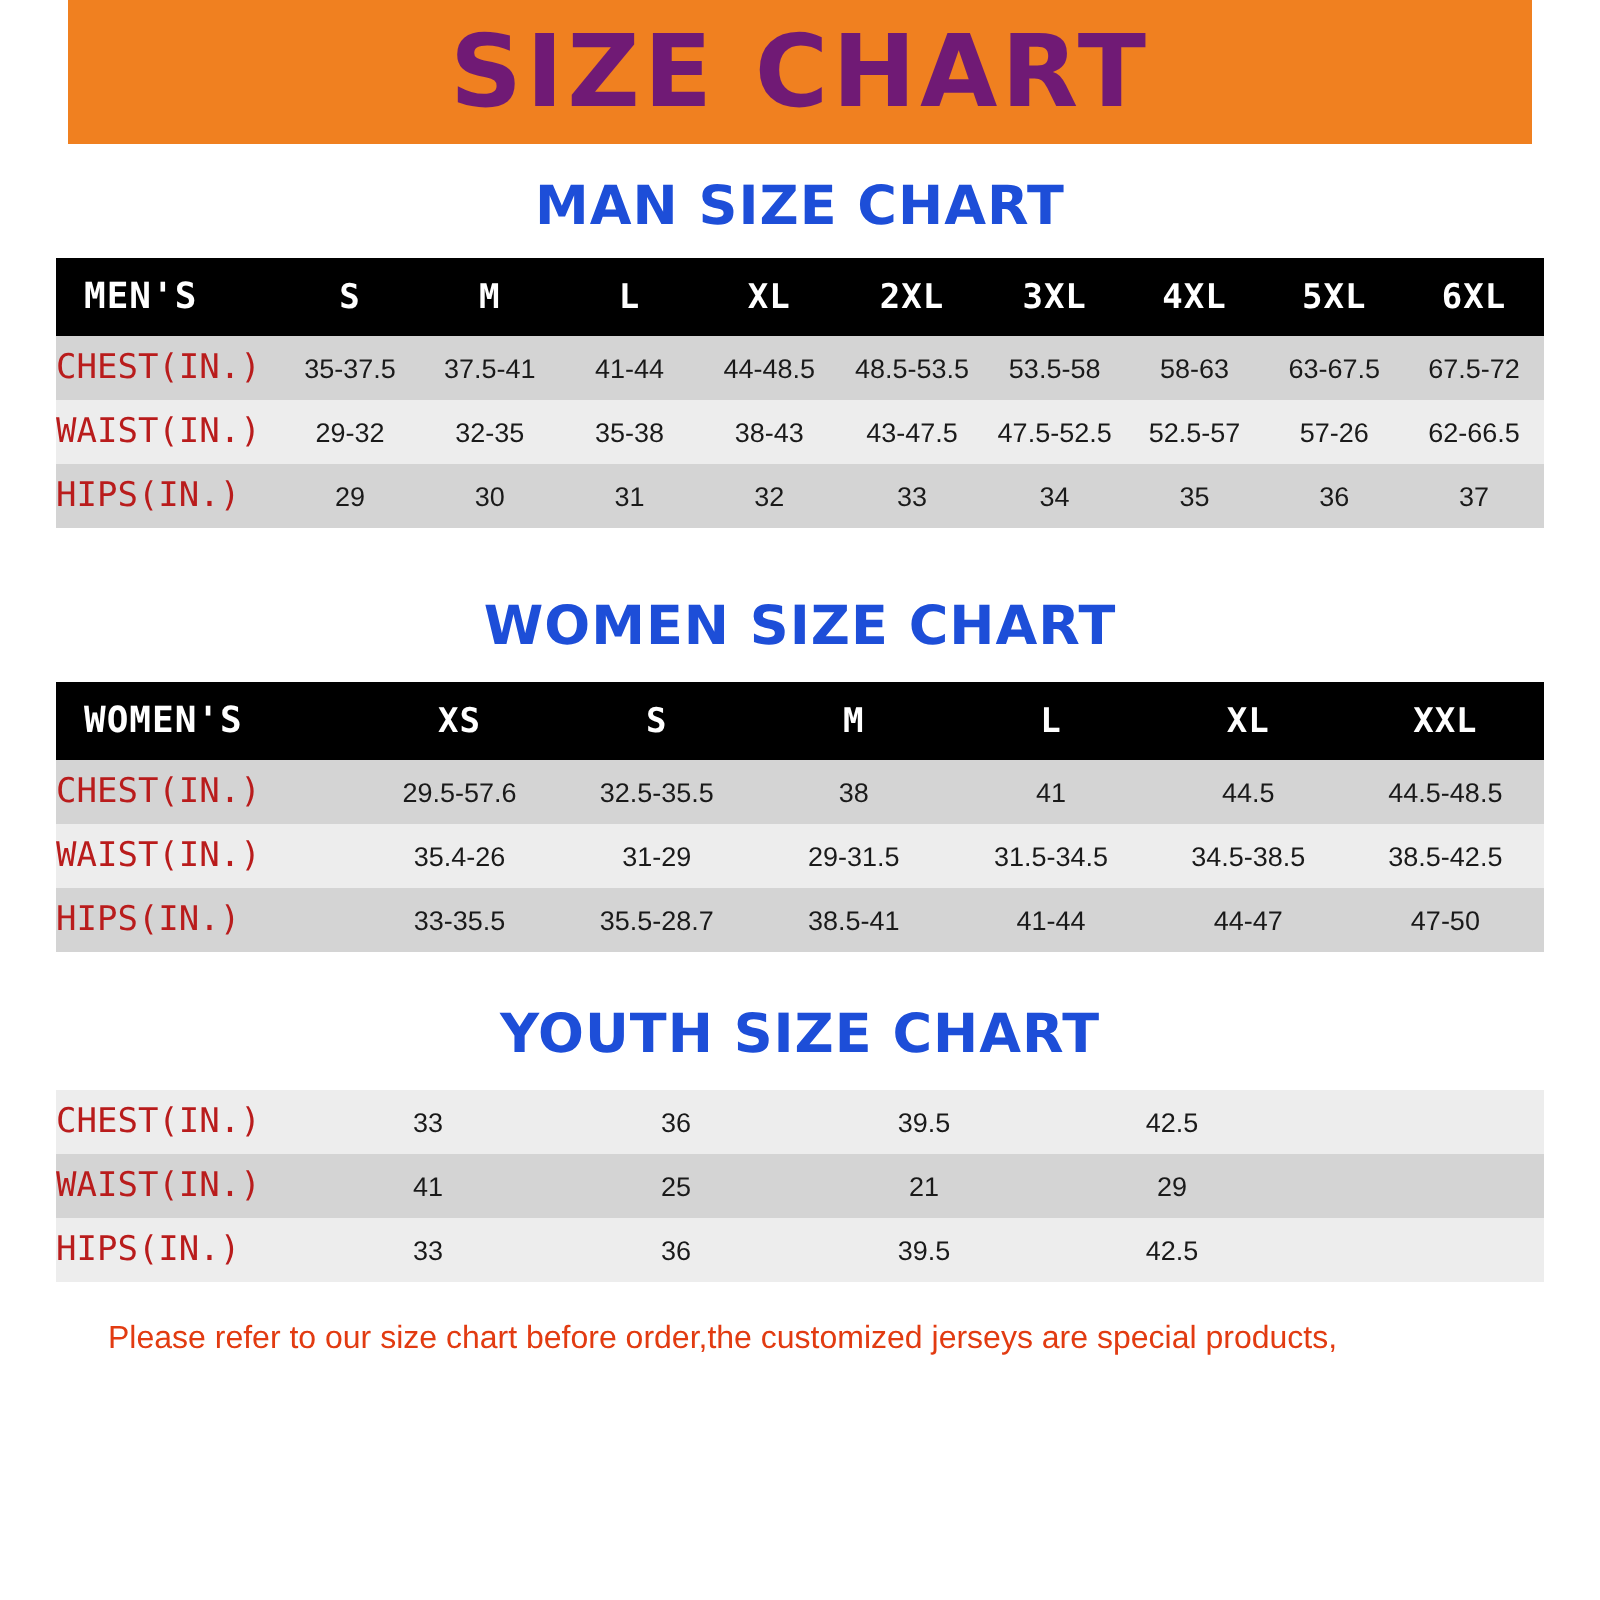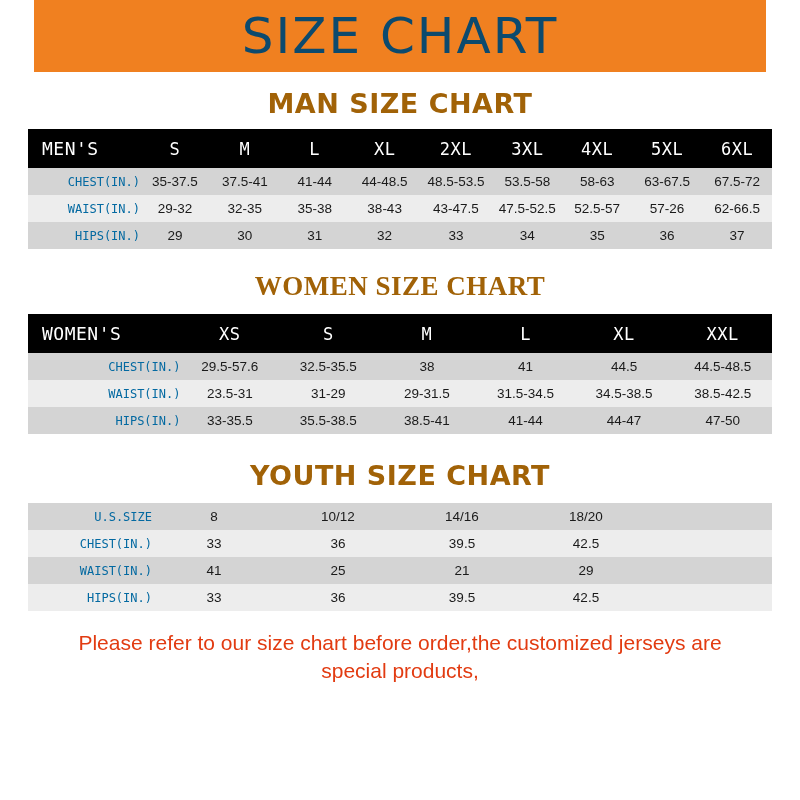--- a/index.html
+++ b/index.html
@@ -40,90 +40,90 @@
   .header-band .white-block-right {
     position: absolute;
     right: 0;
     top: 0;
     width: 34px;
     height: 72px;
     background: #ffffff;
   }
   .header-title {
     font-family: "DejaVu Sans", sans-serif;
-    font-weight: normal;
+    font-weight: bold;
     font-size: 50px;
     letter-spacing: 2px;
-    color: #0c4a6e;
+    color: #701a75;
     line-height: 1;
     position: relative;
     z-index: 2;
   }
   .content {
     padding: 0 28px;
     box-sizing: border-box;
   }
   .section-title {
     text-align: center;
     font-family: "DejaVu Sans", sans-serif;
     font-weight: bold;
     font-size: 27px;
-    color: #a16207;
+    color: #1d4ed8;
     letter-spacing: 0.5px;
   }
   .sec-man .section-title { margin: 16px 0 10px 0; }
-  .sec-women .section-title { margin: 22px 0 12px 0; font-family: Liberation Serif, serif; }
+  .sec-women .section-title { margin: 34px 0 12px 0; }
   .sec-youth .section-title { margin: 26px 0 12px 0; }
 
   table.size-table {
     width: 100%;
     border-collapse: collapse;
     table-layout: fixed;
   }
   table.size-table tr.head-row {
     background: #000000;
   }
   table.size-table tr.head-row th {
     color: #ffffff;
     font-family: "DejaVu Sans Mono", monospace;
-    font-weight: normal;
+    font-weight: bold;
     font-size: 17px;
     padding: 9px 0;
     text-align: center;
     letter-spacing: 0.5px;
   }
   table.size-table tr.head-row th.first-col {
     text-align: left;
     padding-left: 14px;
     font-size: 18px;
   }
   table.size-table td {
     text-align: center;
     font-size: 13.5px;
     color: #1a1a1a;
     padding: 6px 0;
     font-family: "Liberation Sans", sans-serif;
   }
   table.size-table td.first-col {
     font-family: "DejaVu Sans Mono", monospace;
-    font-size: 12px;
+    font-size: 17px;
     letter-spacing: 0px;
-    text-align: right;
-    color: #0369a1;
+    text-align: left;
+    color: #b91c1c;
   }
   table.size-table tr.band-dark { background: #d4d4d4; }
   table.size-table tr.band-light { background: #ededed; }
 
   .footer-note {
     margin-top: 18px;
     padding: 0 26px;
     color: #e23b11;
-    font-size: 21px;
+    font-size: 16px;
     line-height: 1.35;
-    text-align: center;
+    text-align: left;
     font-family: "Liberation Sans", sans-serif;
   }
   .footer-note .line { display: block; }
 </style>
 </head>
 <body>
 
 <div class="page">
 
   <div class="header-band">
@@ -207,52 +207,44 @@
           <td class="first-col">CHEST(IN.)</td>
           <td>29.5-57.6</td>
           <td>32.5-35.5</td>
           <td>38</td>
           <td>41</td>
           <td>44.5</td>
           <td>44.5-48.5</td>
         </tr>
         <tr class="band-light">
           <td class="first-col">WAIST(IN.)</td>
-          <td>23.5-31</td>
+          <td>35.4-26</td>
           <td>31-29</td>
           <td>29-31.5</td>
           <td>31.5-34.5</td>
           <td>34.5-38.5</td>
           <td>38.5-42.5</td>
         </tr>
         <tr class="band-dark">
           <td class="first-col">HIPS(IN.)</td>
           <td>33-35.5</td>
-          <td>35.5-38.5</td>
+          <td>35.5-28.7</td>
           <td>38.5-41</td>
           <td>41-44</td>
           <td>44-47</td>
           <td>47-50</td>
         </tr>
       </tbody>
         </table>
     </div>
 
     <div class="sec-youth">
       <div class="section-title">YOUTH SIZE CHART</div>
       <table class="size-table">
         <tbody>
-        <tr class="band-dark">
-          <td class="first-col">U.S.SIZE</td>
-          <td>8</td>
-          <td>10/12</td>
-          <td>14/16</td>
-          <td>18/20</td>
-          <td></td>
-        </tr>
         <tr class="band-light">
           <td class="first-col">CHEST(IN.)</td>
           <td>33</td>
           <td>36</td>
           <td>39.5</td>
           <td>42.5</td>
           <td></td>
         </tr>
         <tr class="band-dark">
           <td class="first-col">WAIST(IN.)</td>

